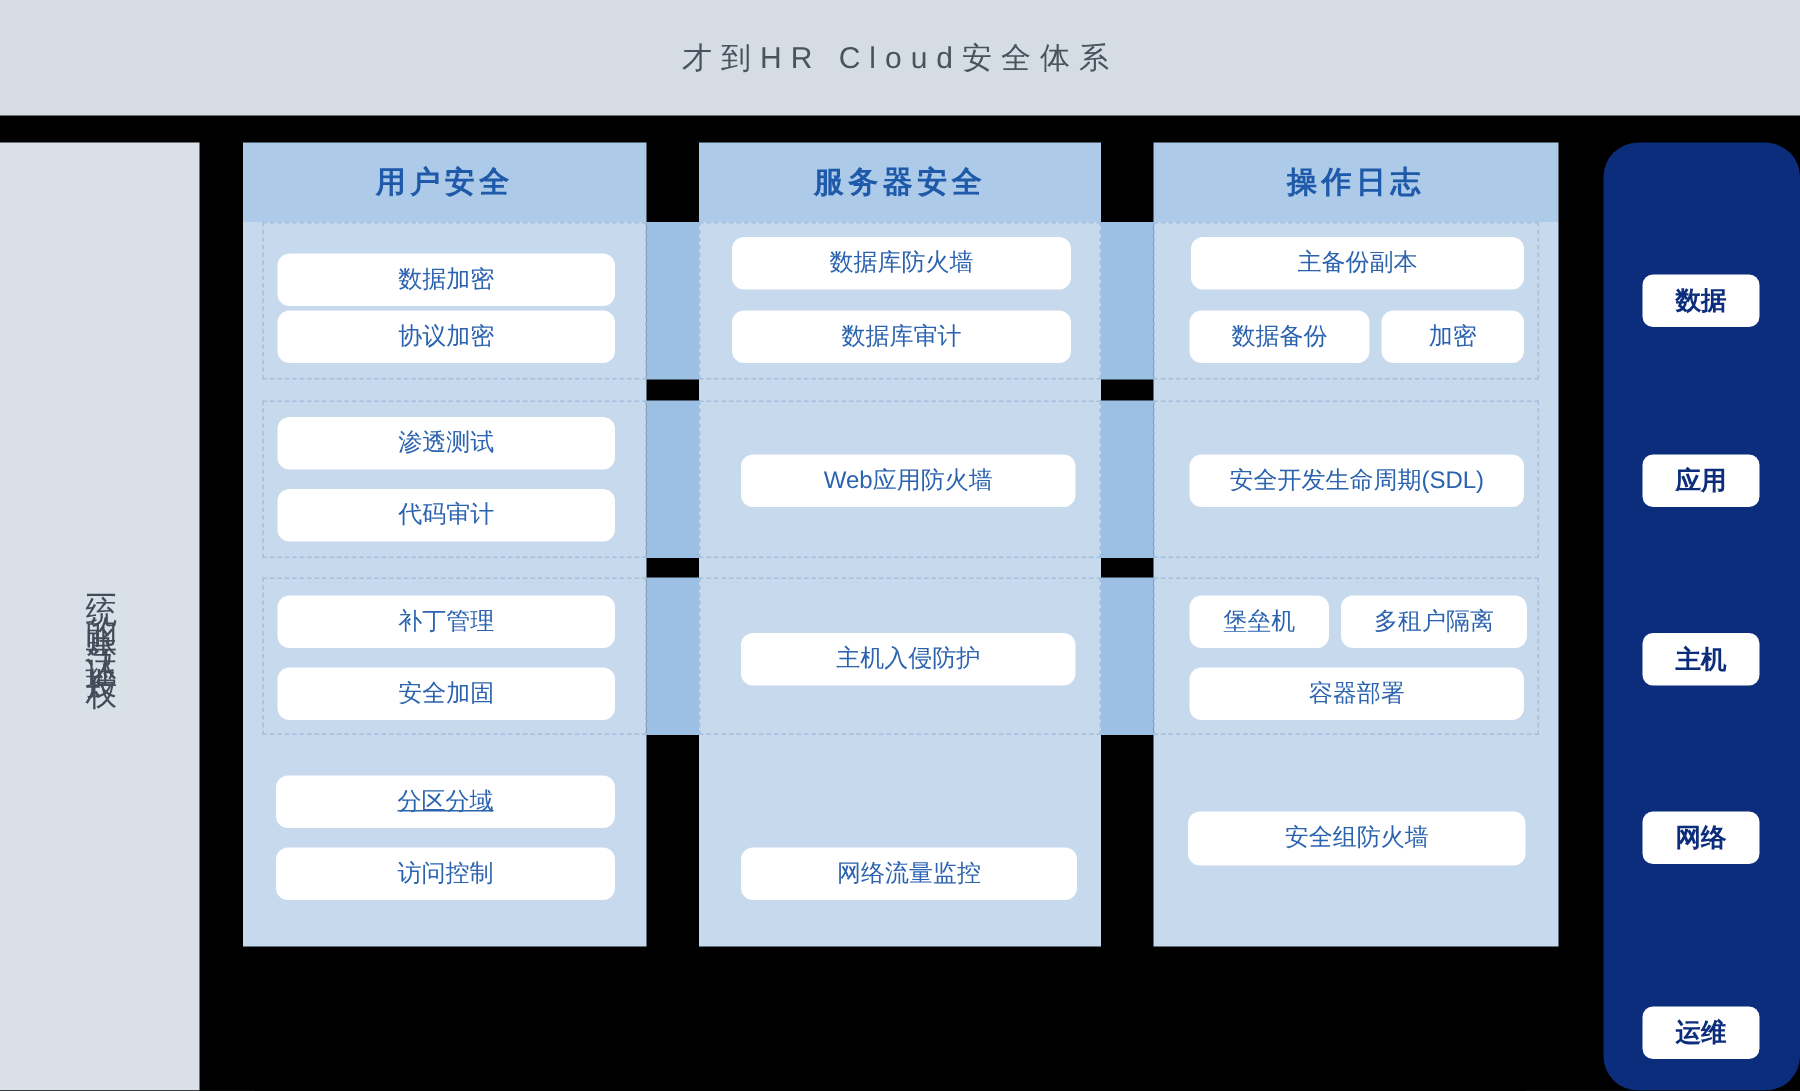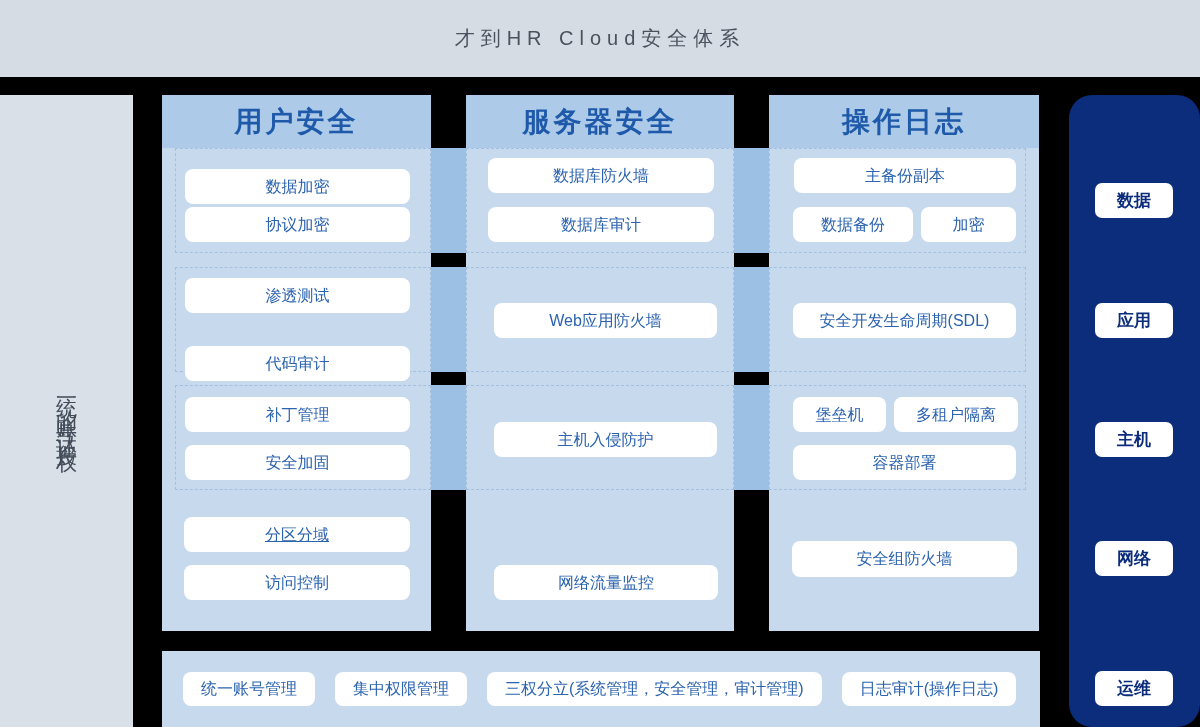--- a/index.html
+++ b/index.html
@@ -32,21 +32,21 @@
   .vtext{writing-mode:vertical-rl;text-orientation:upright;letter-spacing:7px;
          font-size:21px;color:var(--lrail-text);font-weight:400;}
 
   
   .col{position:absolute;top:95px;height:536px;}
   .col-user{left:162px;width:269px;}
   .col-server{left:466px;width:268px;}
   .col-product{left:769px;width:270px;}
   .col-header{position:absolute;top:0;left:0;right:0;height:53px;background:var(--header-bg);
               display:flex;align-items:center;justify-content:center;
-              font-size:28px;font-weight:700;color:var(--header-text);letter-spacing:3px;}
+              font-size:20px;font-weight:700;color:var(--header-text);letter-spacing:3px;}
   .col-body{position:absolute;top:53px;left:0;right:0;bottom:0;background:var(--body-bg);}
 
   .group{position:absolute;height:105px;border:1px dashed var(--dash);box-sizing:border-box;}
   .g1{top:53px;} .g2{top:172px;} .g3{top:290px;}
 
   .btn{position:absolute;height:35px;line-height:35px;background:var(--btn-bg);border-radius:8px;
        text-align:center;font-size:16px;color:var(--btn-text);font-weight:500;white-space:nowrap;}
 
   
   .bridge{position:absolute;width:35px;height:105px;background:var(--bridge);}
@@ -80,21 +80,21 @@
 
   <section class="col col-user">
     <div class="col-body"></div>
     <div class="col-header">用户安全</div>
     <div class="group g1" style="left:13px;right:0;">
       <div class="btn" style="left:9px;right:20px;top:20px;">数据加密</div>
       <div class="btn" style="left:9px;right:20px;top:58px;">协议加密</div>
     </div>
     <div class="group g2" style="left:13px;right:0;">
       <div class="btn" style="left:9px;right:20px;top:10px;">渗透测试</div>
-      <div class="btn" style="left:9px;right:20px;top:58px;margin-top:20px;">代码审计</div>
+      <div class="btn" style="left:9px;right:20px;top:58px;">代码审计</div>
     </div>
     <div class="group g3" style="left:13px;right:0;">
       <div class="btn" style="left:9px;right:20px;top:11px;">补丁管理</div>
       <div class="btn" style="left:9px;right:20px;top:59px;">安全加固</div>
     </div>
     <div class="btn" style="left:22px;right:21px;top:422px;text-decoration:underline;">分区分域</div>
     <div class="btn" style="left:22px;right:21px;top:470px;">访问控制</div>
   </section>
 
   <section class="col col-server">
@@ -132,26 +132,20 @@
     <div class="btn" style="left:23px;right:22px;top:446px;height:36px;line-height:36px;">安全组防火墙</div>
   </section>
 
   <div class="bridge bx1 by1"></div>
   <div class="bridge bx1 by2"></div>
   <div class="bridge bx1 by3"></div>
   <div class="bridge bx2 by1"></div>
   <div class="bridge bx2 by2"></div>
   <div class="bridge bx2 by3"></div>
 
-  <footer class="bottom-bar">
-    <div class="bbtn">统一账号管理</div>
-    <div class="bbtn">集中权限管理</div>
-    <div class="bbtn">三权分立(系统管理，安全管理，审计管理)</div>
-    <div class="bbtn">日志审计(操作日志)</div>
-  </footer>
 
   <aside class="right-rail">
     <div class="badge bd1">数据</div>
     <div class="badge bd2">应用</div>
     <div class="badge bd3">主机</div>
     <div class="badge bd4">网络</div>
     <div class="badge bd5">运维</div>
   </aside>
 
 </div>

